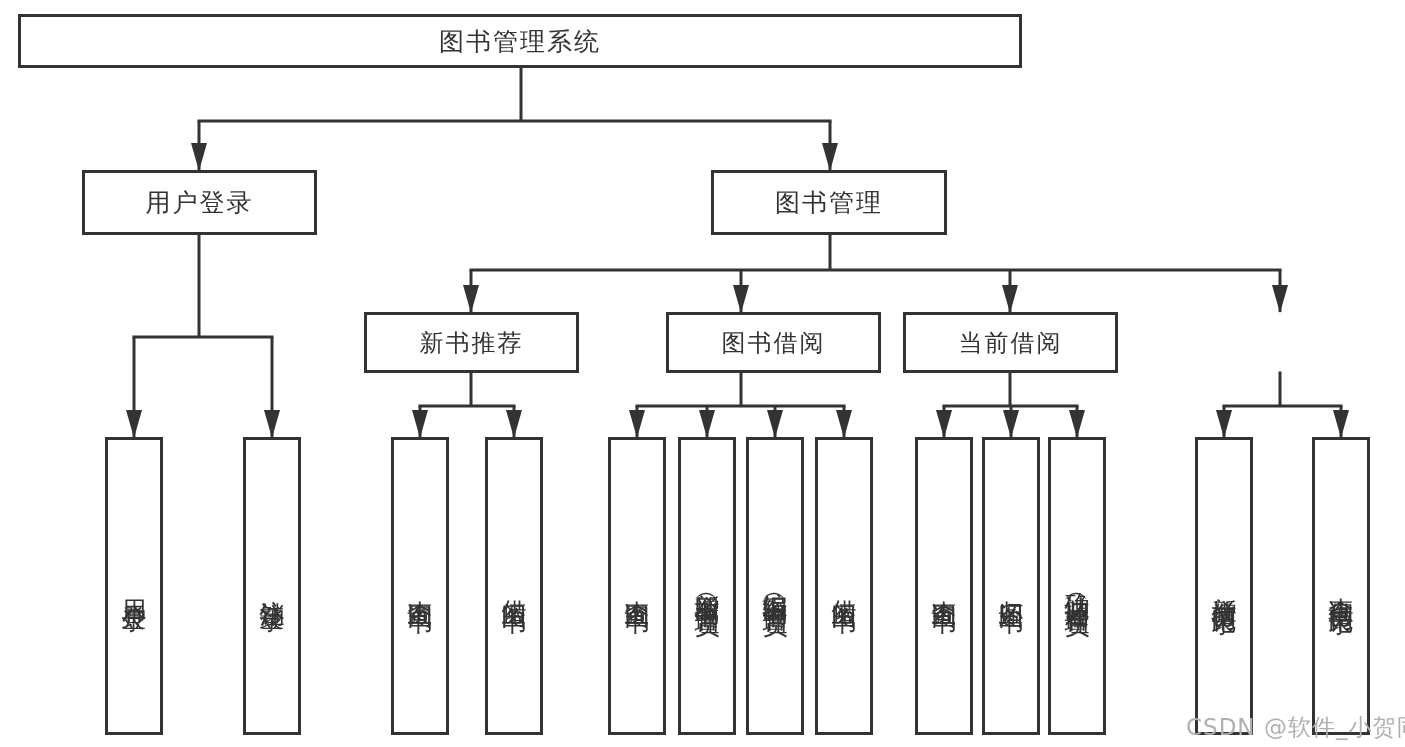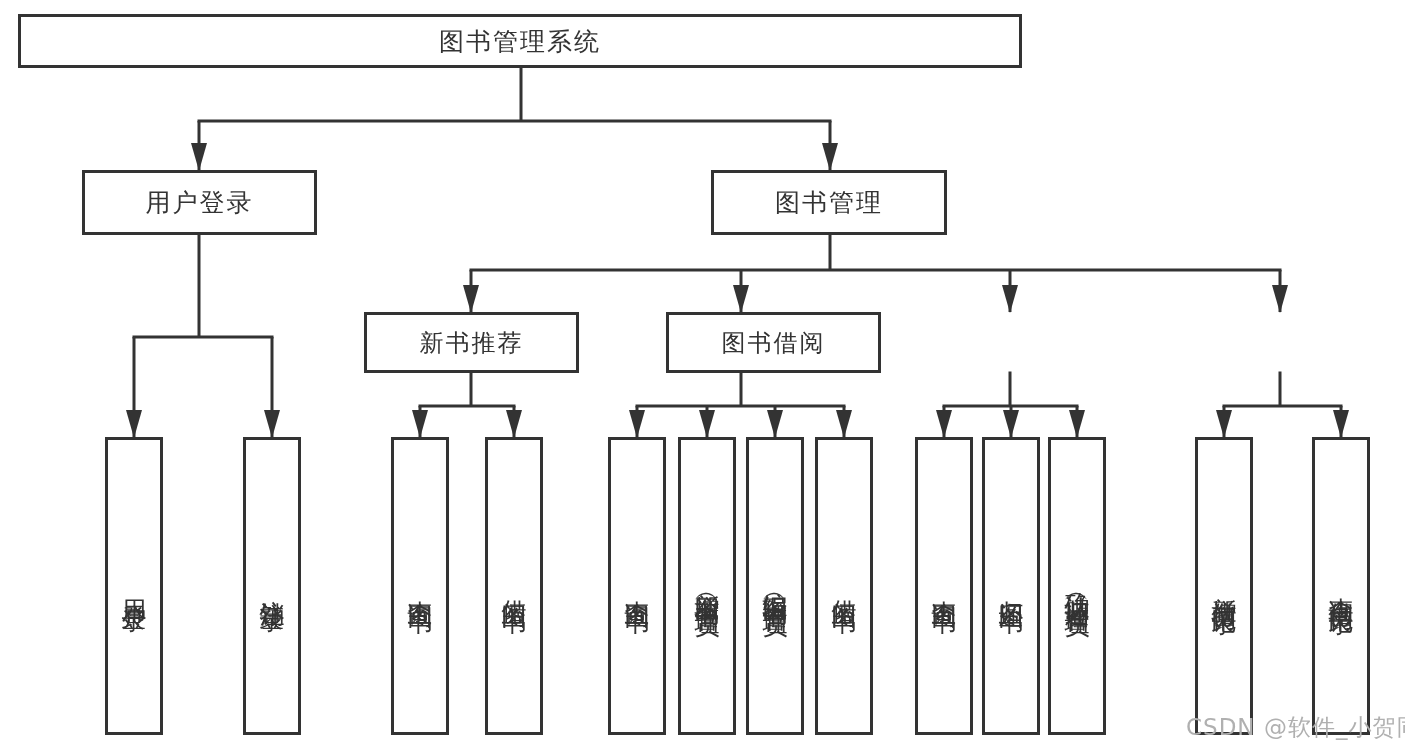--- a/index.html
+++ b/index.html
@@ -122,20 +122,23 @@
   <div class="node small" style="left:364px;top:312px;width:215px;height:61px;">
     <span class="lbl">新书推荐</span>
   </div>
 
   <div class="node" style="left:711px;top:170px;width:236px;height:65px;">
     <span class="lbl">图书管理</span>
   </div>
   <div class="node small" style="left:634px;top:312px;width:215px;height:61px;margin-left:32px;">
     <span class="lbl">图书借阅</span>
   </div>
+  <div class="node small" style="left:903px;top:312px;width:215px;height:61px;">
+    <span class="lbl">当前借阅</span>
+  </div>
 
   <div class="leaf tight" style="left:105px;top:437px;width:58px;height:298px;">
     <span class="lbl">用户登录</span>
   </div>
   <div class="leaf tight" style="left:243px;top:437px;width:58px;height:298px;">
     <span class="lbl">注销登录</span>
   </div>
 
   <div class="leaf tight" style="left:391px;top:437px;width:58px;height:298px;">
     <span class="lbl">查询图书</span>

